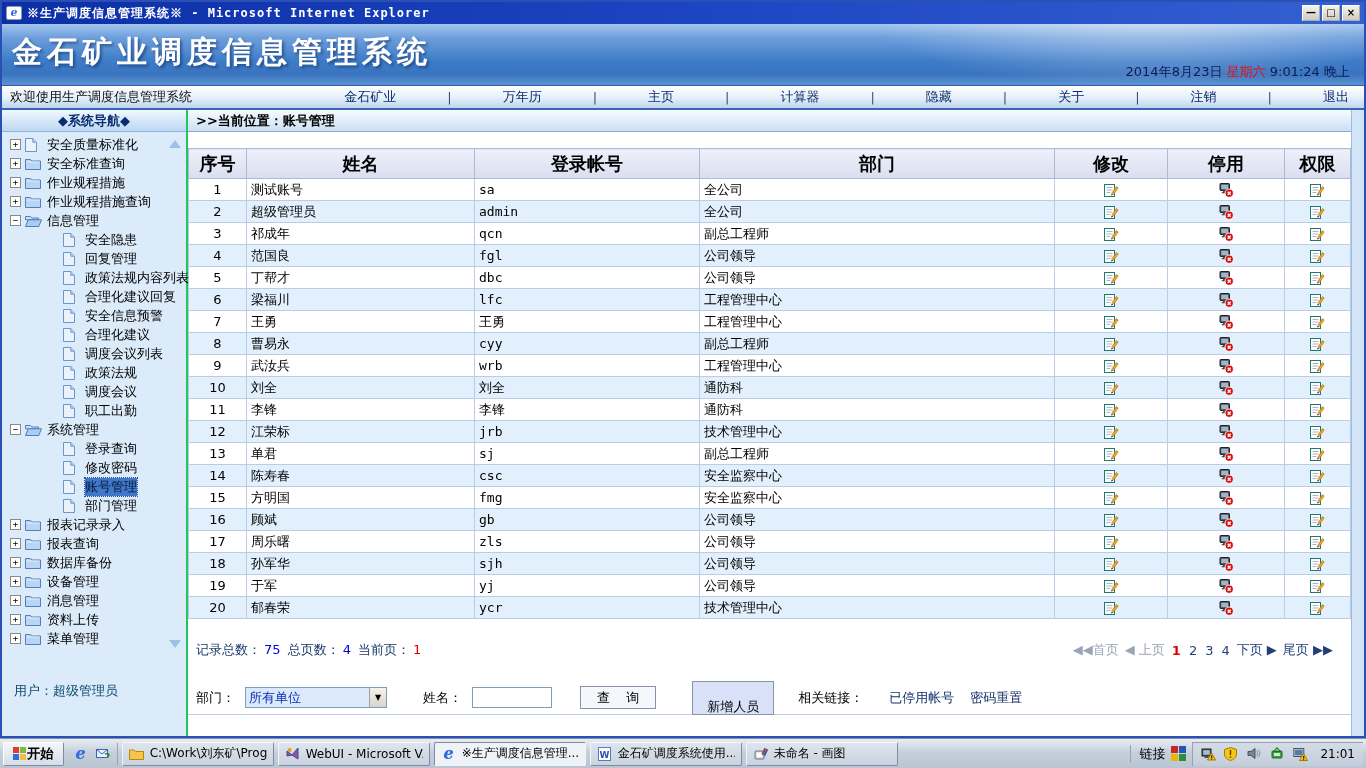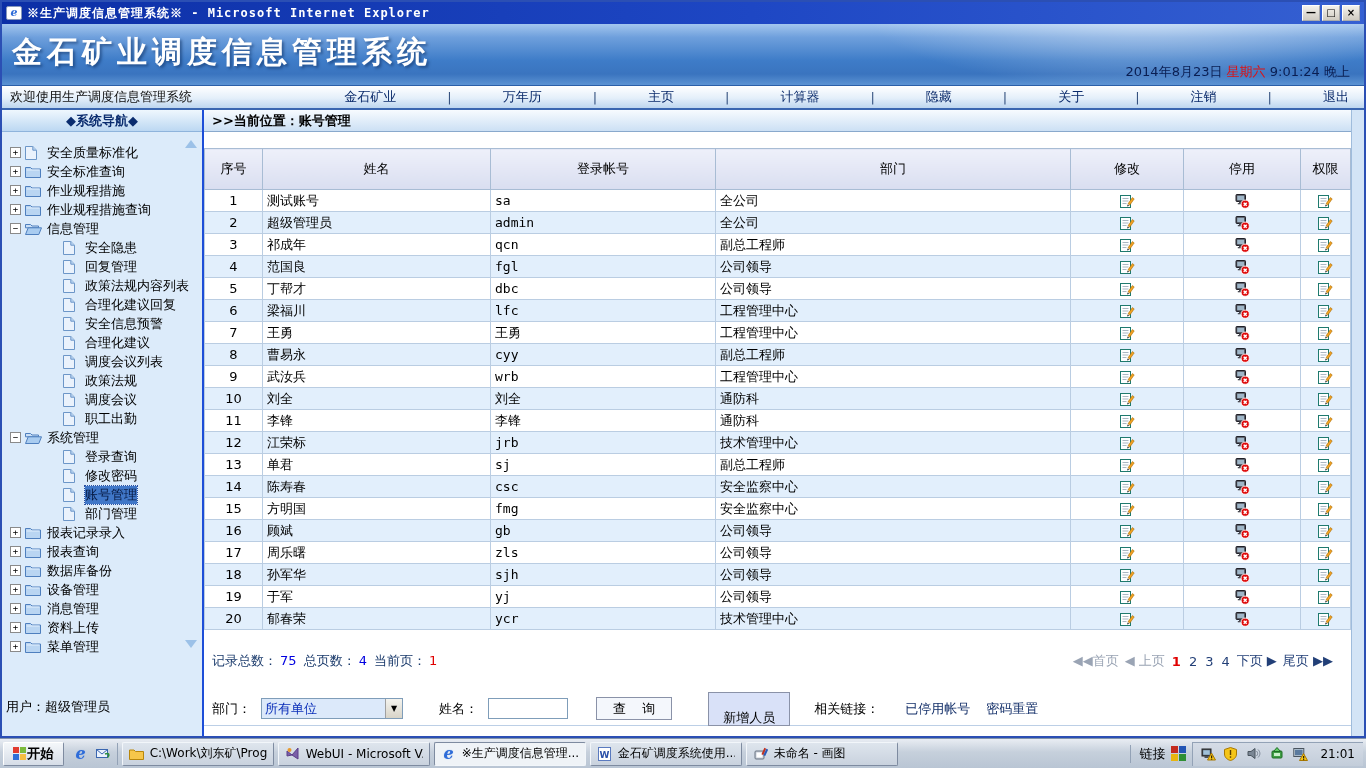--- a/index.html
+++ b/index.html
@@ -26,40 +26,40 @@
   .menubar { height:24px; background:linear-gradient(180deg,#FFFFFF 0%,#E4EFFA 55%,#BDD6EF 100%); border-bottom:2px solid #3A66B0; display:flex; align-items:center; justify-content:space-between; padding:0 8px; flex:0 0 auto; }
   .menubar .welcome { color:#101010; }
   .toplinks { display:flex; align-items:center; color:#0B2B6B;gap:44px; }
   .toplinks .lnk { padding:0 7px; cursor:pointer; white-space:nowrap; }
   .toplinks .sep { color:#33507E; }
 
   
   .wbody { flex:1 1 auto; display:flex; overflow:hidden; background:#fff; }
 
   
-  .sidebar { width:202px; flex:0 0 auto; background:#DCEBFA; border-right:2px solid #1d4ed8; display:flex; flex-direction:column; position:relative;gap:8px; }
+  .sidebar { width:186px; flex:0 0 auto; background:#DCEBFA; border-right:2px solid #22c55e; display:flex; flex-direction:column; position:relative; }
   .side-head { height:22px; background:linear-gradient(180deg,#EFF7FE,#BCD8F2); border-bottom:1px solid #8FB4DC; text-align:center; font-weight:bold; color:#0A2C6E; line-height:21px; flex:0 0 auto; }
   .tree { flex:0 0 auto; padding:3px 0 0 0; position:relative; }
   .tree-item { height:19px; display:flex; align-items:center; padding-left:8px; white-space:nowrap; cursor:pointer; }
   .tree-item.child { padding-left:46px; }
   .tbox { width:11px; height:11px; border:1px solid #8a8a8a; background:#fff; font:9px/9px "DejaVu Sans Mono",monospace; text-align:center; color:#000; margin-right:4px; flex:0 0 auto; }
   .tbox.none { visibility:hidden; }
   .ticon { width:17px; height:14px; margin-right:5px; flex:0 0 auto; display:inline-flex; }
   .tlabel { color:#000; }
   .tree-item.sel .tlabel { background:#4077C8; color:#071A42; outline:1px dotted #2B4FA0; }
   .scroll-up, .scroll-dn { position:absolute; right:5px; width:0; height:0; border-left:6px solid transparent; border-right:6px solid transparent; }
   .scroll-up { top:30px; border-bottom:8px solid #9CC1E8; }
   .scroll-dn { top:530px; border-top:8px solid #9CC1E8; }
-  .side-user { margin-top:26px; padding-left:4px; color:#000000; line-height:34px; }
+  .side-user { margin-top:26px; padding-left:12px; color:#0c4a6e; line-height:34px; }
 
   
   .main { flex:1 1 auto; display:flex; flex-direction:column; overflow:hidden; background:#fff;gap:16px; }
   .crumb { height:22px; background:linear-gradient(180deg,#F7FBFF,#CCE0F4); border-bottom:1px solid #89A9CC; font-weight:bold; color:#000; line-height:21px; padding-left:8px; flex:0 0 auto; }
   table.acct { border-collapse:collapse; width:100%; table-layout:fixed; flex:0 0 auto; }
-  table.acct th { height:41px; background:linear-gradient(180deg,#EEF0FA,#D9DEF0); border:1px solid #A8BCD4; font-weight:normal; color:#000; font-size:13px; }
+  table.acct th { height:30px; background:linear-gradient(180deg,#EEF0FA,#D9DEF0); border:1px solid #A8BCD4; font-weight:bold; color:#000; font-size:18px; }
   table.acct td { height:22px; border:1px solid #BACDE2; font-size:13px; color:#000; padding:0 4px; overflow:hidden; white-space:nowrap; }
   table.acct tr:nth-child(even) td { background:#E2EFFC; }
   td.c { text-align:center; }
   td.acc { font-family:"DejaVu Sans Mono","Liberation Mono",monospace; font-size:12px; }
   .cell-icon { display:inline-flex; vertical-align:middle; cursor:pointer; }
 
   
   .statusrow { height:30px; display:flex; align-items:center; justify-content:space-between; padding:0 18px 0 8px; flex:0 0 auto; }
   .statusrow .stat { color:#1A3A6B; }
   .stat b.blue { color:#0000E0; font-weight:normal; padding:0 3px; }

